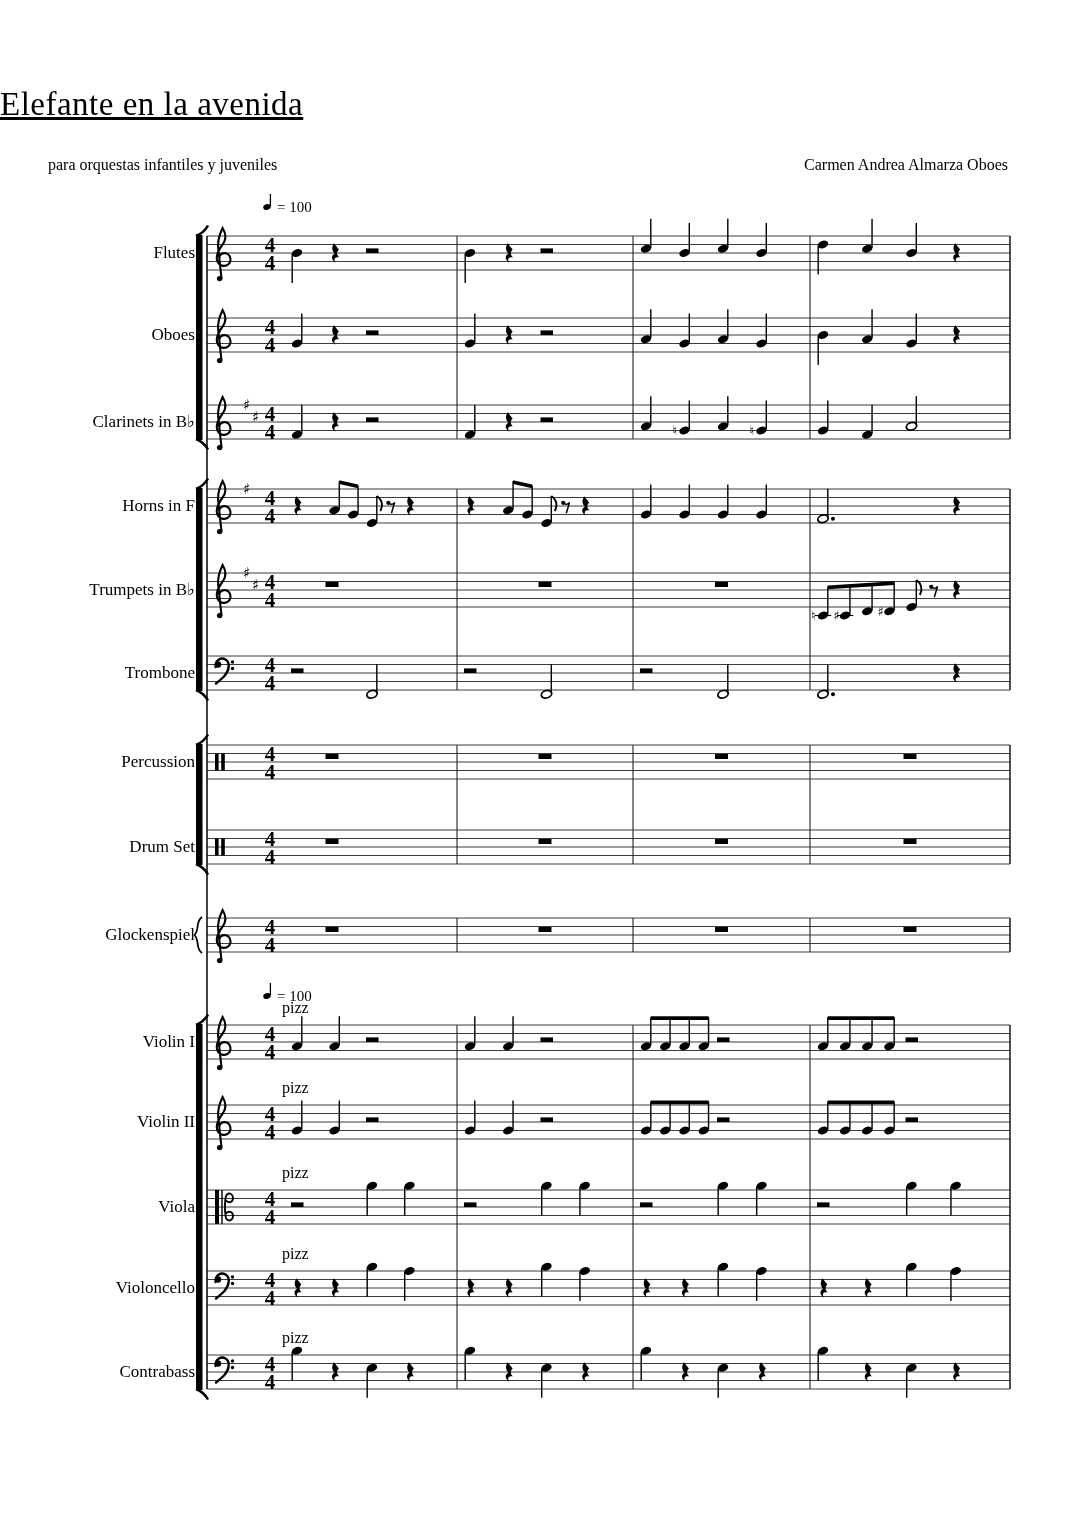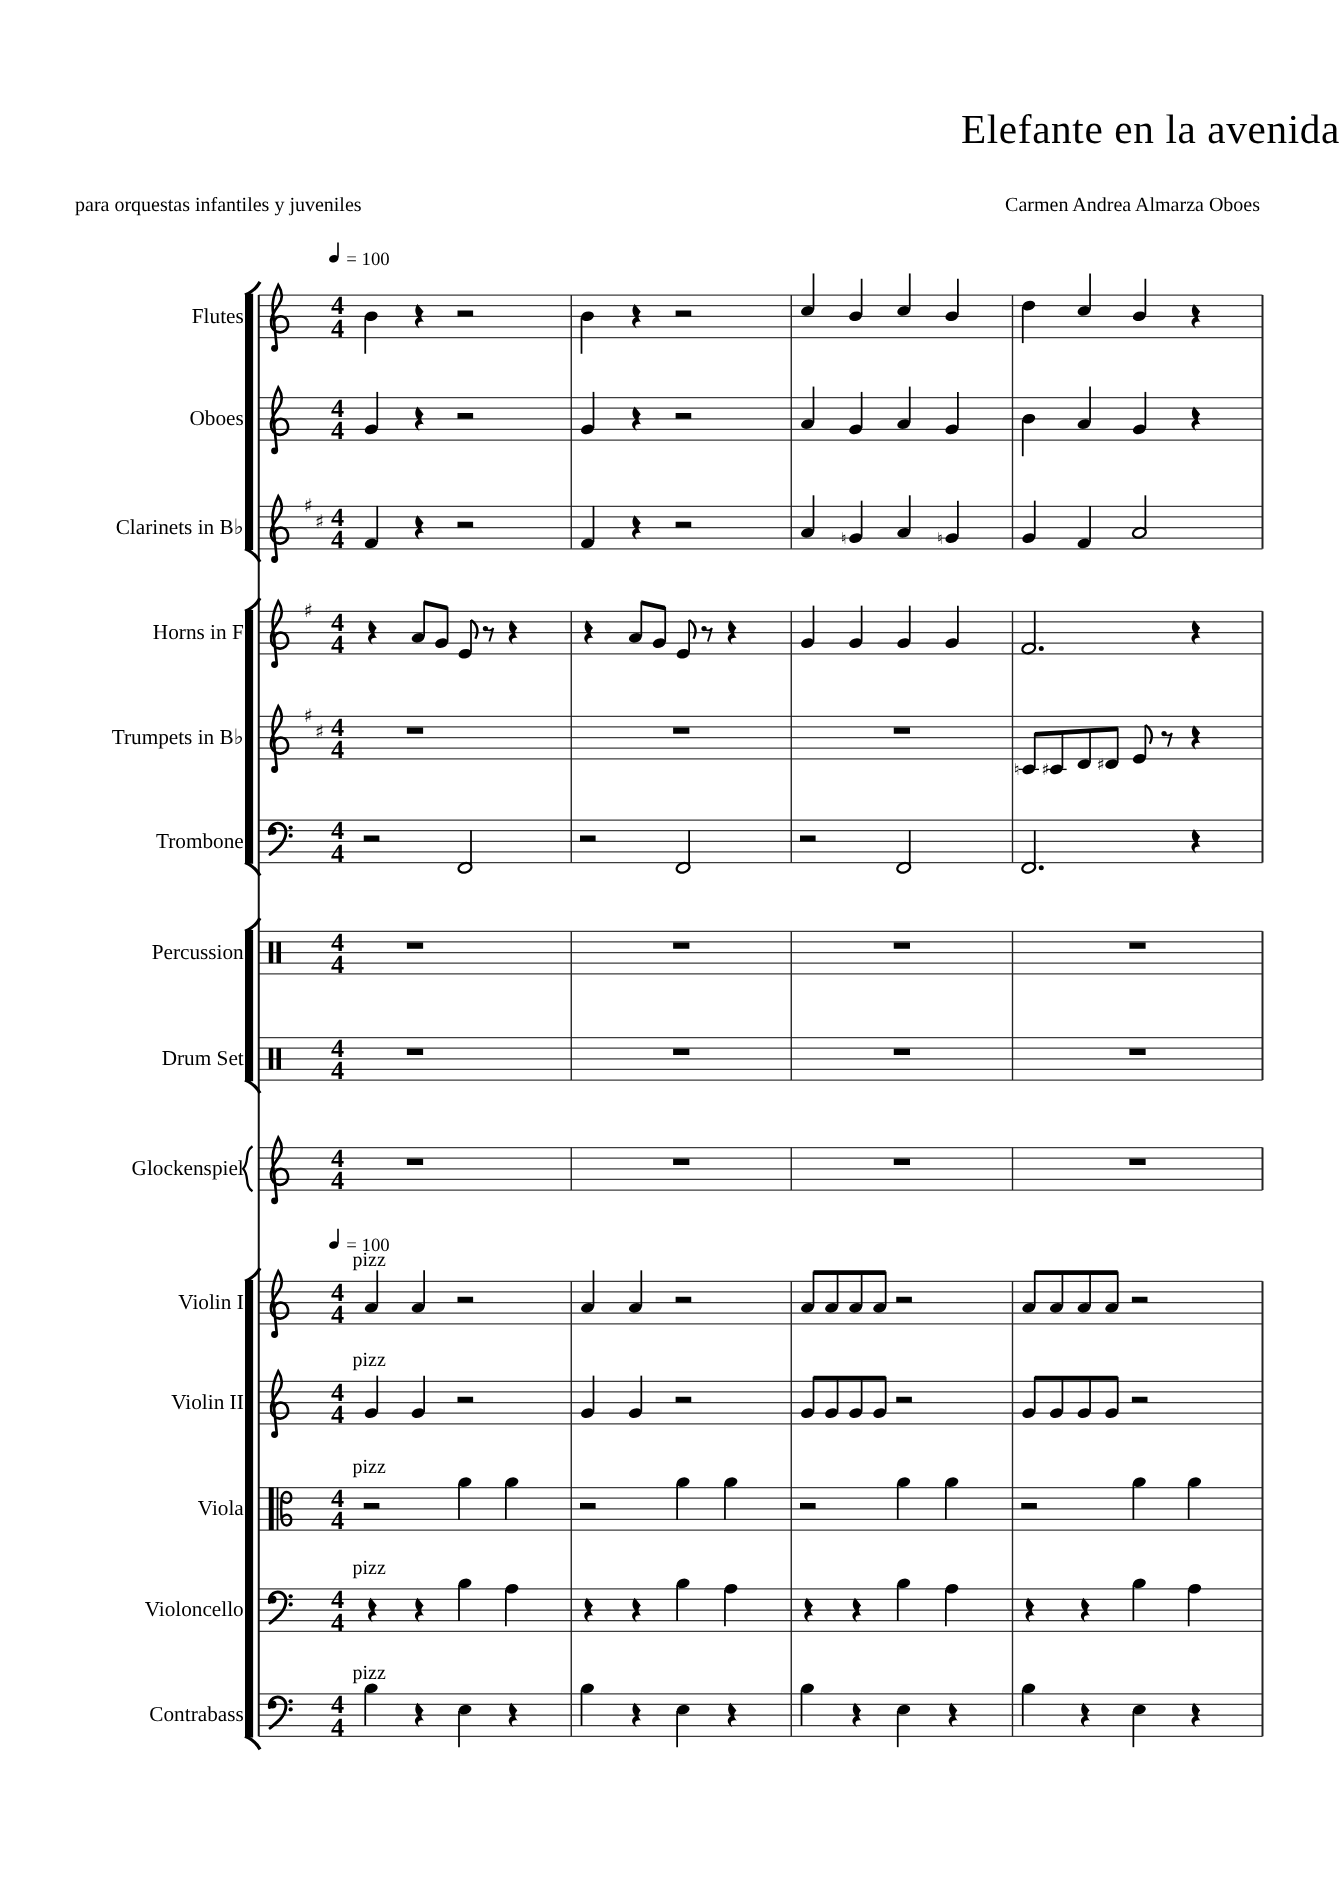--- a/index.html
+++ b/index.html
@@ -1,19 +1,19 @@
 <!DOCTYPE html>
 <html><head>
 <meta charset="utf-8">
 <style>
   html,body{margin:0;padding:0;background:#888;}
   .page{position:relative;width:1072px;height:1515px;background:#ffffff;margin:0 auto;overflow:hidden;
         font-family:"Liberation Serif","DejaVu Serif","DejaVu Sans",serif;color:#000;}
-  .title{position:absolute;top:86px;left:0;width:100%;text-align:right;font-size:33px;letter-spacing:.5px;}
-  .subtitle{position:absolute;top:156px;left:60px;font-size:16px;}
+  .title{position:absolute;top:86px;left:0;width:100%;text-align:left;font-size:33px;letter-spacing:.5px;text-decoration:underline;}
+  .subtitle{position:absolute;top:156px;left:48px;font-size:16px;}
   .author{position:absolute;top:156px;right:64px;font-size:16px;}
   svg text{font-family:"Liberation Serif","DejaVu Serif","DejaVu Sans",serif;}
   svg text.music{font-family:"DejaVu Sans","Liberation Sans",sans-serif;}
 </style>
 </head>
 <body>
 
 <div class="page">
   <div class="title">Elefante en la avenida</div>
   <div class="subtitle">para orquestas infantiles y juveniles</div>

